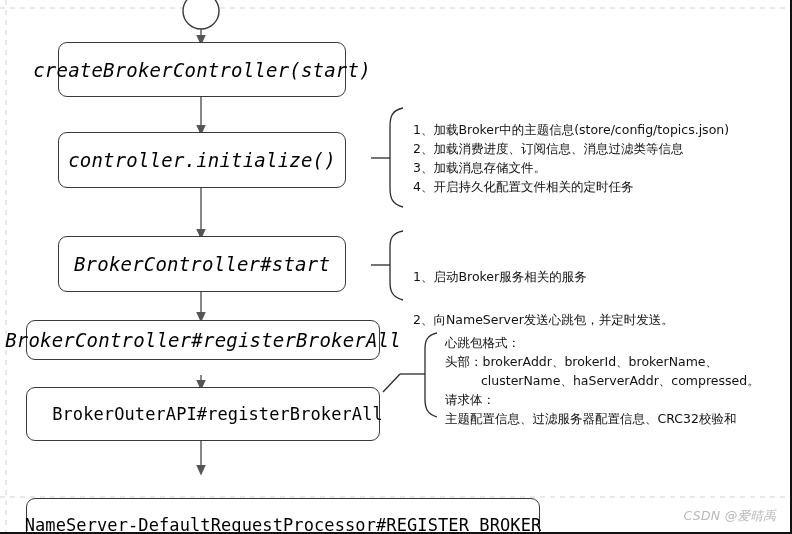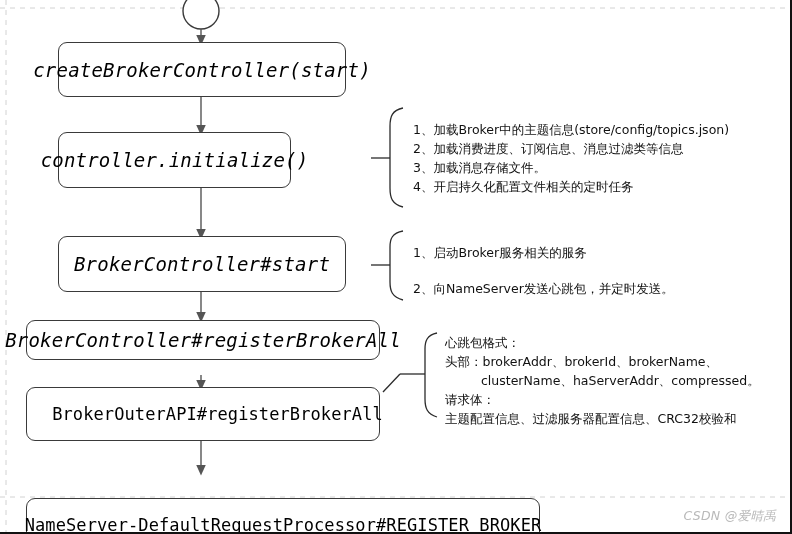--- a/index.html
+++ b/index.html
@@ -43,21 +43,21 @@
   }
 
   .ann{
     position:absolute;
     color:#111;
     font-size:12.5px;
     line-height:19px;
     white-space:nowrap;
   }
   .ann .ln{display:block;}
-  .ann.spread .ln{margin-bottom:17px;}
+  .ann.spread .ln{margin-bottom:17px;margin-top:24px;}
   .indent{padding-left:36px;}
 
   #watermark{
     position:absolute;right:14px;bottom:7px;
     color:#b9b9b9;font-size:12.5px;
     letter-spacing:.3px;
     font-style:italic;
   }
 </style>
 </head>
@@ -103,21 +103,21 @@
       <path d="M437,333 C427,335 425,341 425,349 L425,399 C425,408 427,414 437,417"></path>
       <line x1="400" y1="374" x2="425" y2="374"></line>
       <line x1="383" y1="392" x2="400" y2="374"></line>
     </g>
   </svg>
 
   <div class="node mono-ital" style="left:58px;top:42px;width:288px;height:55px;">
     <span>createBrokerController(start)</span>
   </div>
 
-  <div class="node mono-ital" style="left:58px;top:132px;width:233px;height:56px;">
+  <div class="node mono-ital" style="left:58px;top:132px;width:288px;height:56px;">
     <span>controller.initialize()</span>
   </div>
 
   <div class="node mono-ital" style="left:58px;top:236px;width:288px;height:56px;">
     <span>BrokerController#start</span>
   </div>
 
   <div class="node mono-ital" style="left:26px;top:320px;width:354px;height:40px;">
     <span>BrokerController#registerBrokerAll</span>
   </div>

